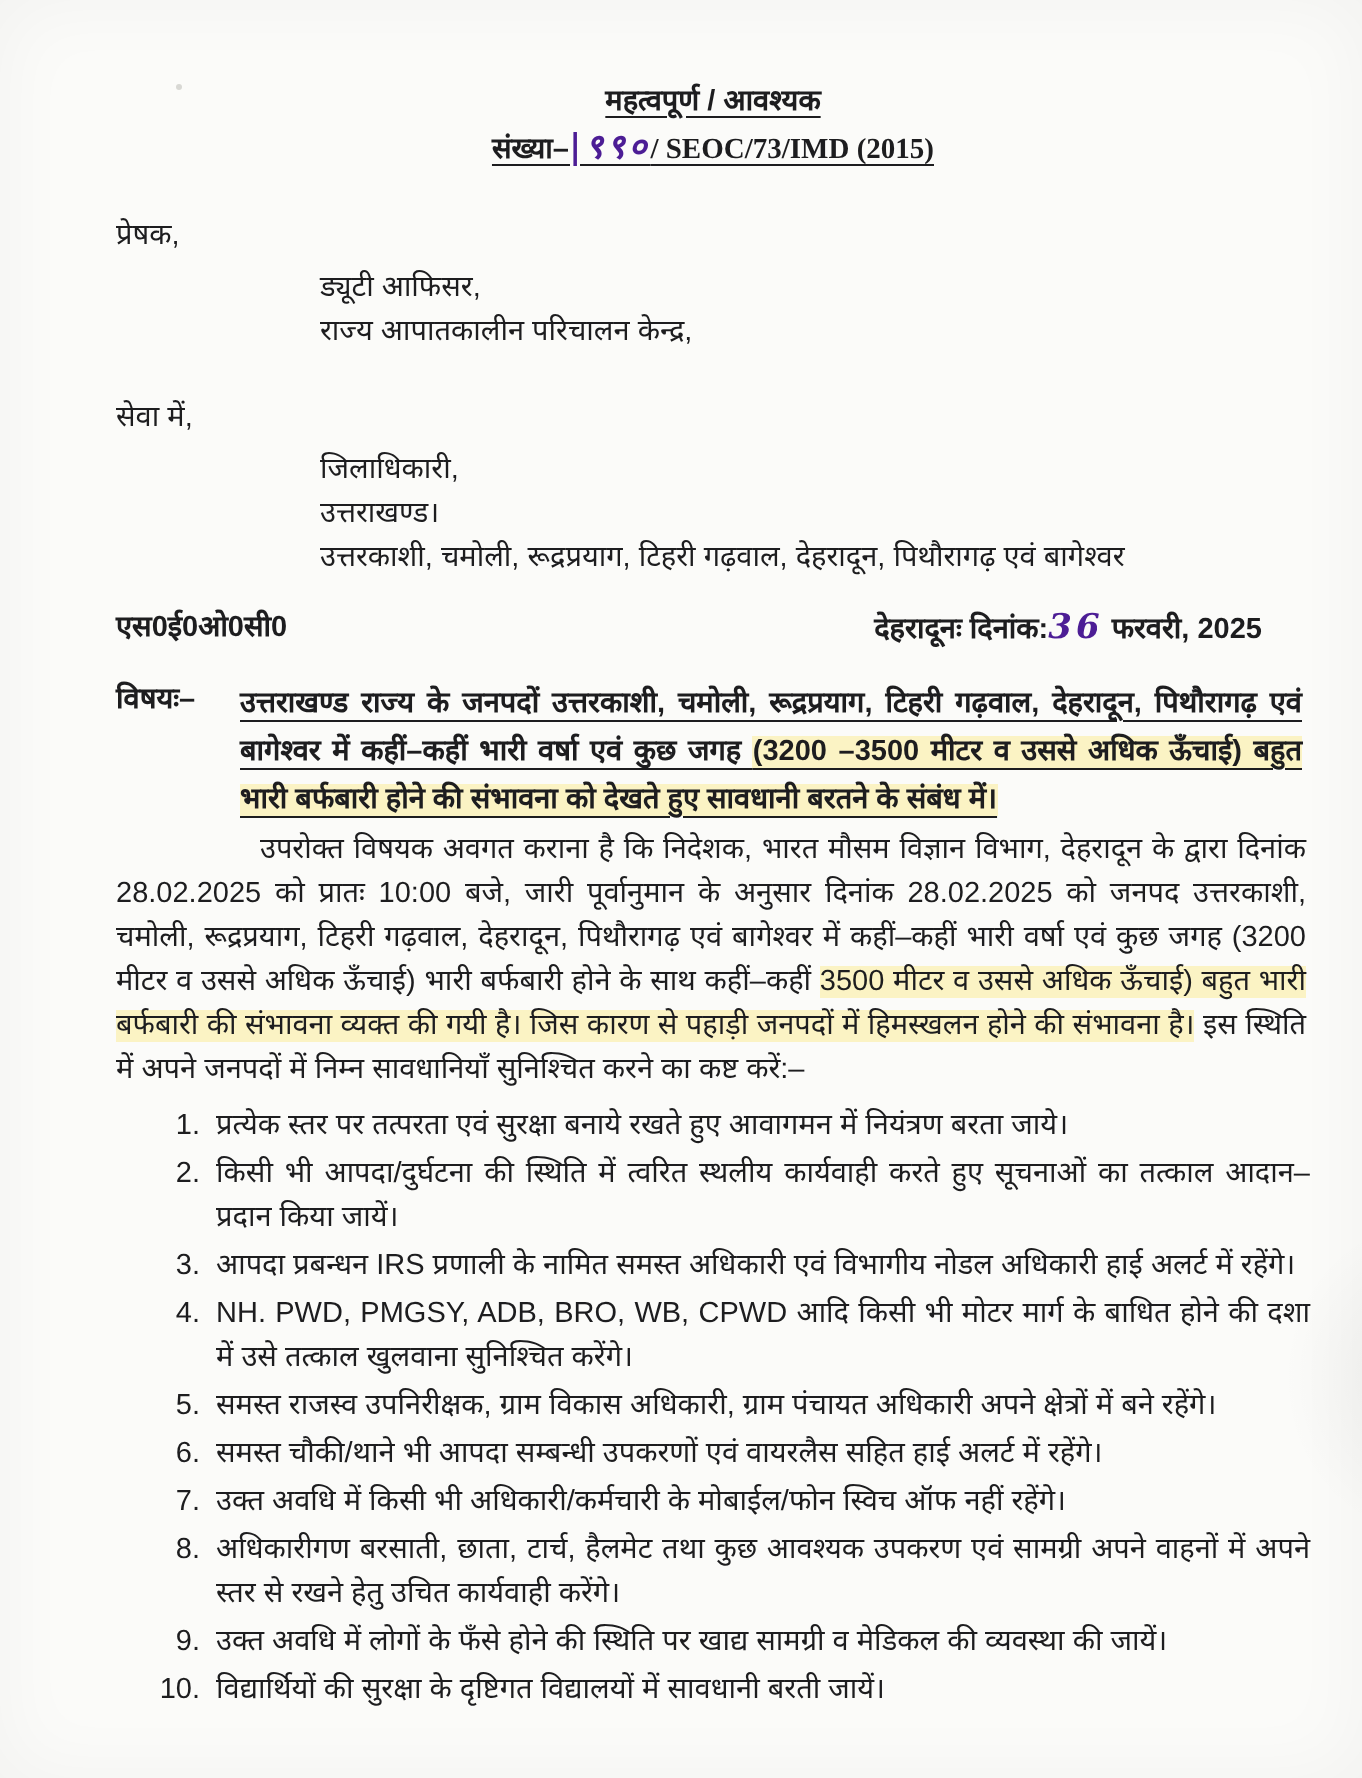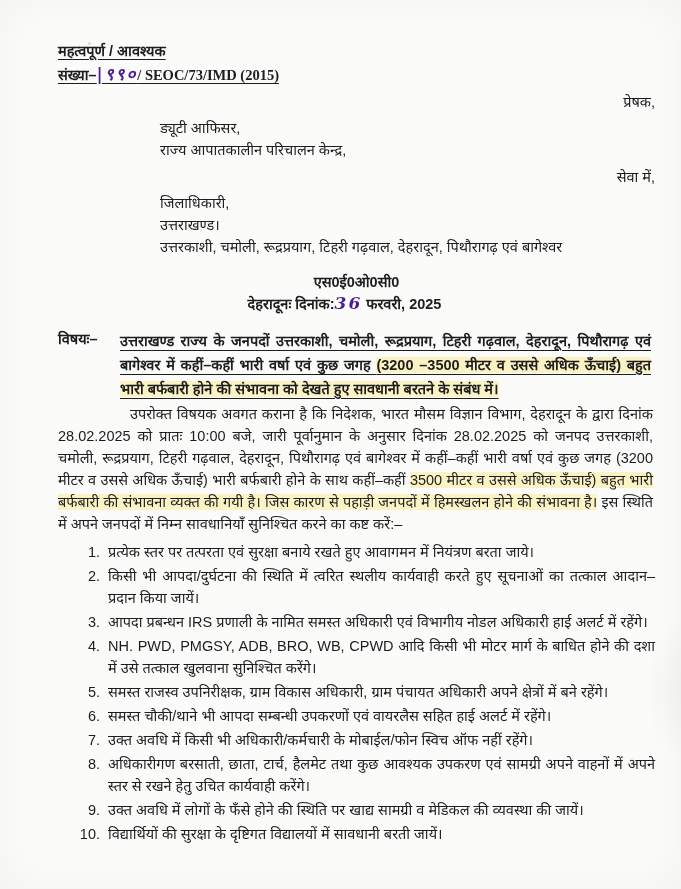--- a/index.html
+++ b/index.html
@@ -15,37 +15,37 @@
     overflow:hidden;
     box-sizing:border-box;
     padding:40px 26px 0 58px;
     box-shadow:inset 0 0 40px rgba(0,0,0,0.04);
   }
   .page::after{ 
     content:"";position:absolute;right:-30px;bottom:120px;width:70px;height:160px;
     background:radial-gradient(ellipse at right,rgba(0,0,0,0.05),rgba(0,0,0,0) 70%);
     pointer-events:none;
   }
-  .hdr{ text-align:left; font-weight:bold; line-height:22px;}
+  .hdr{ text-align:center; font-weight:bold; line-height:22px;}
   .hdr .u{ text-decoration:underline; text-underline-offset:3px;}
   .refline{ margin-top:1px; }
   .serif{ font-family:"Liberation Serif","DejaVu Serif",serif; }
   .hand{
     font-family:"DejaVu Serif",serif;
     font-style:italic; font-weight:600;
     letter-spacing:2px; font-size:17px;
     color:#4c1d95;
   }
-  .sender-label,.addressee-label{ margin-top:6px;text-align:right; }
+  .sender-label,.addressee-label{ margin-top:22px; }
   .indent-block{ margin-left:102px; margin-top:4px; }
   .bold{ font-weight:normal; }
   .addr-lines div{ line-height:22px; }
   .seoc-row{
-    display:flex; justify-content:space-between; align-items:center;
-    margin-top:14px; font-weight:bold;flex-direction:column;
+    display:flex; justify-content:space-between; align-items:flex-start;
+    margin-top:14px; font-weight:bold;
   }
   .subject-row{ display:flex; margin-top:14px; }
   .subject-label{ font-weight:bold; width:62px; flex:0 0 62px; }
   .subject-text{
     flex:1; font-weight:bold; text-align:justify;
     text-decoration:underline; text-underline-offset:4px;
     line-height:24px; padding-right:4px;
   }
   .hl{ background:rgba(250,233,130,0.45); }
   .salutation{ margin-top:12px; }

